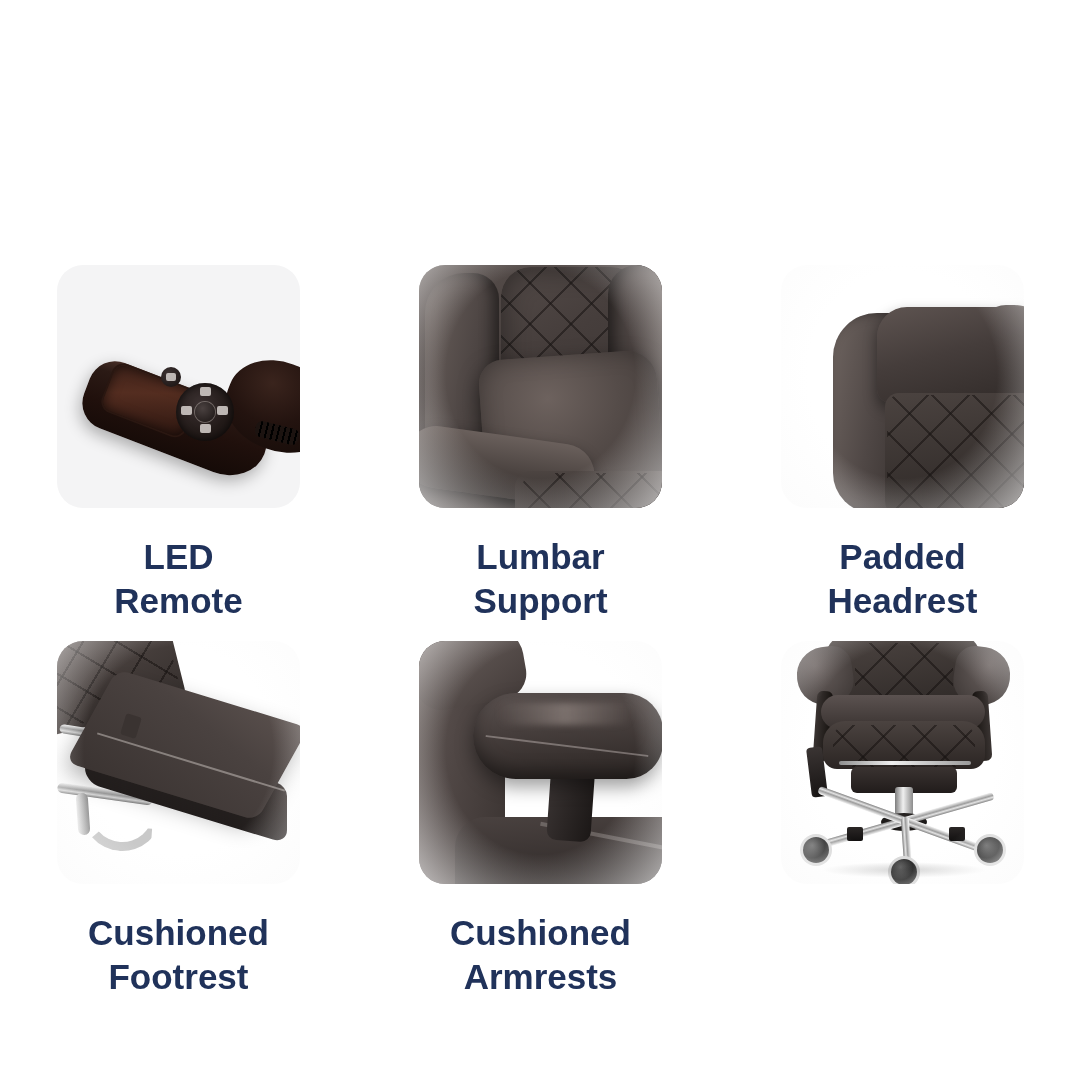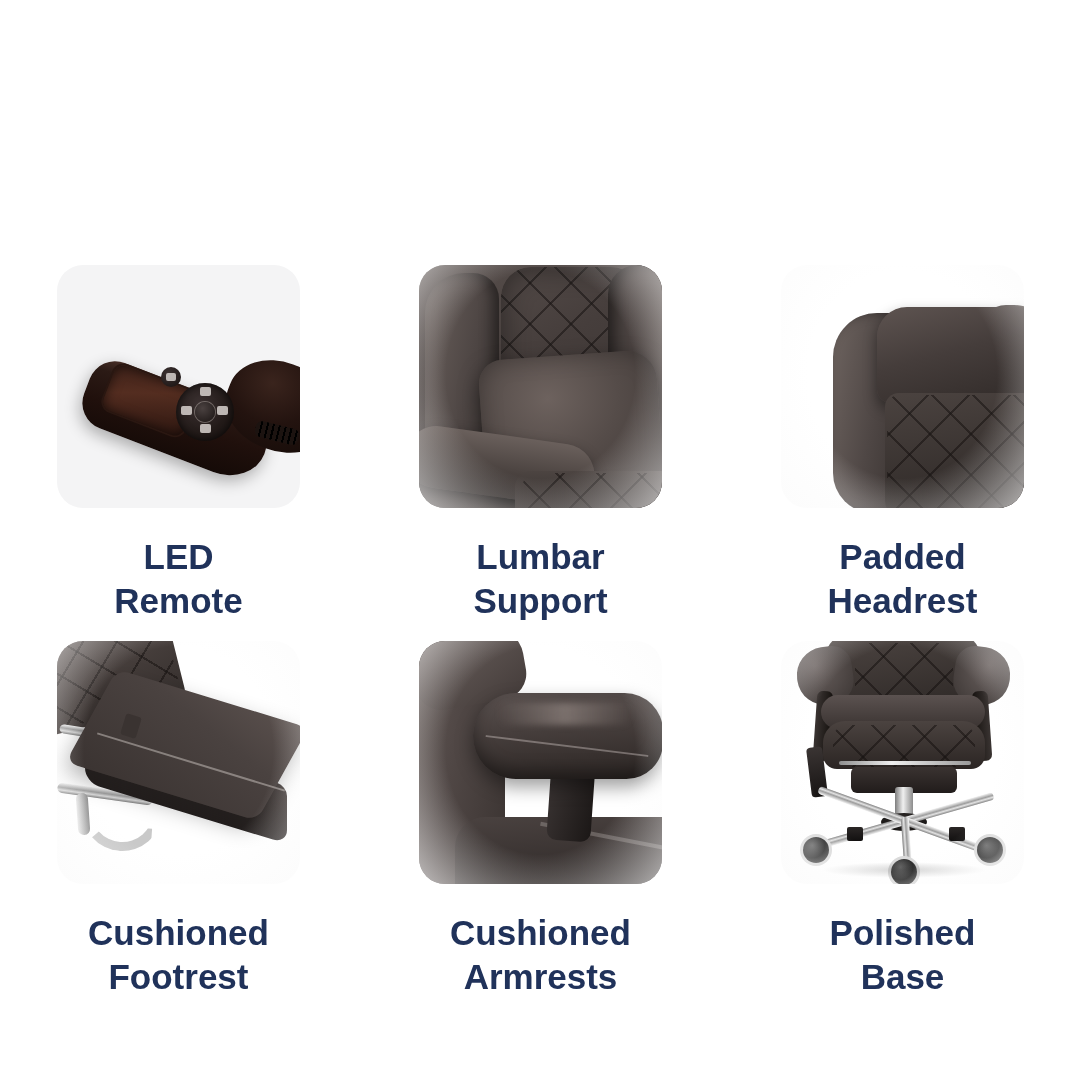--- a/index.html
+++ b/index.html
@@ -590,17 +590,15 @@
         <div class="pb-leg l5"></div>
         <div class="pb-clip k1"></div>
         <div class="pb-clip k2"></div>
         <div class="pb-caster c1"></div>
         <div class="pb-caster c2"></div>
         <div class="pb-caster c3"></div>
         <div class="pb-shadow"></div>
         <div class="vig"></div>
       </div>
     </div>
-    <div class="caption">Polished
-Base</div>
   </div>
 
 </div>
 
 </body></html>

